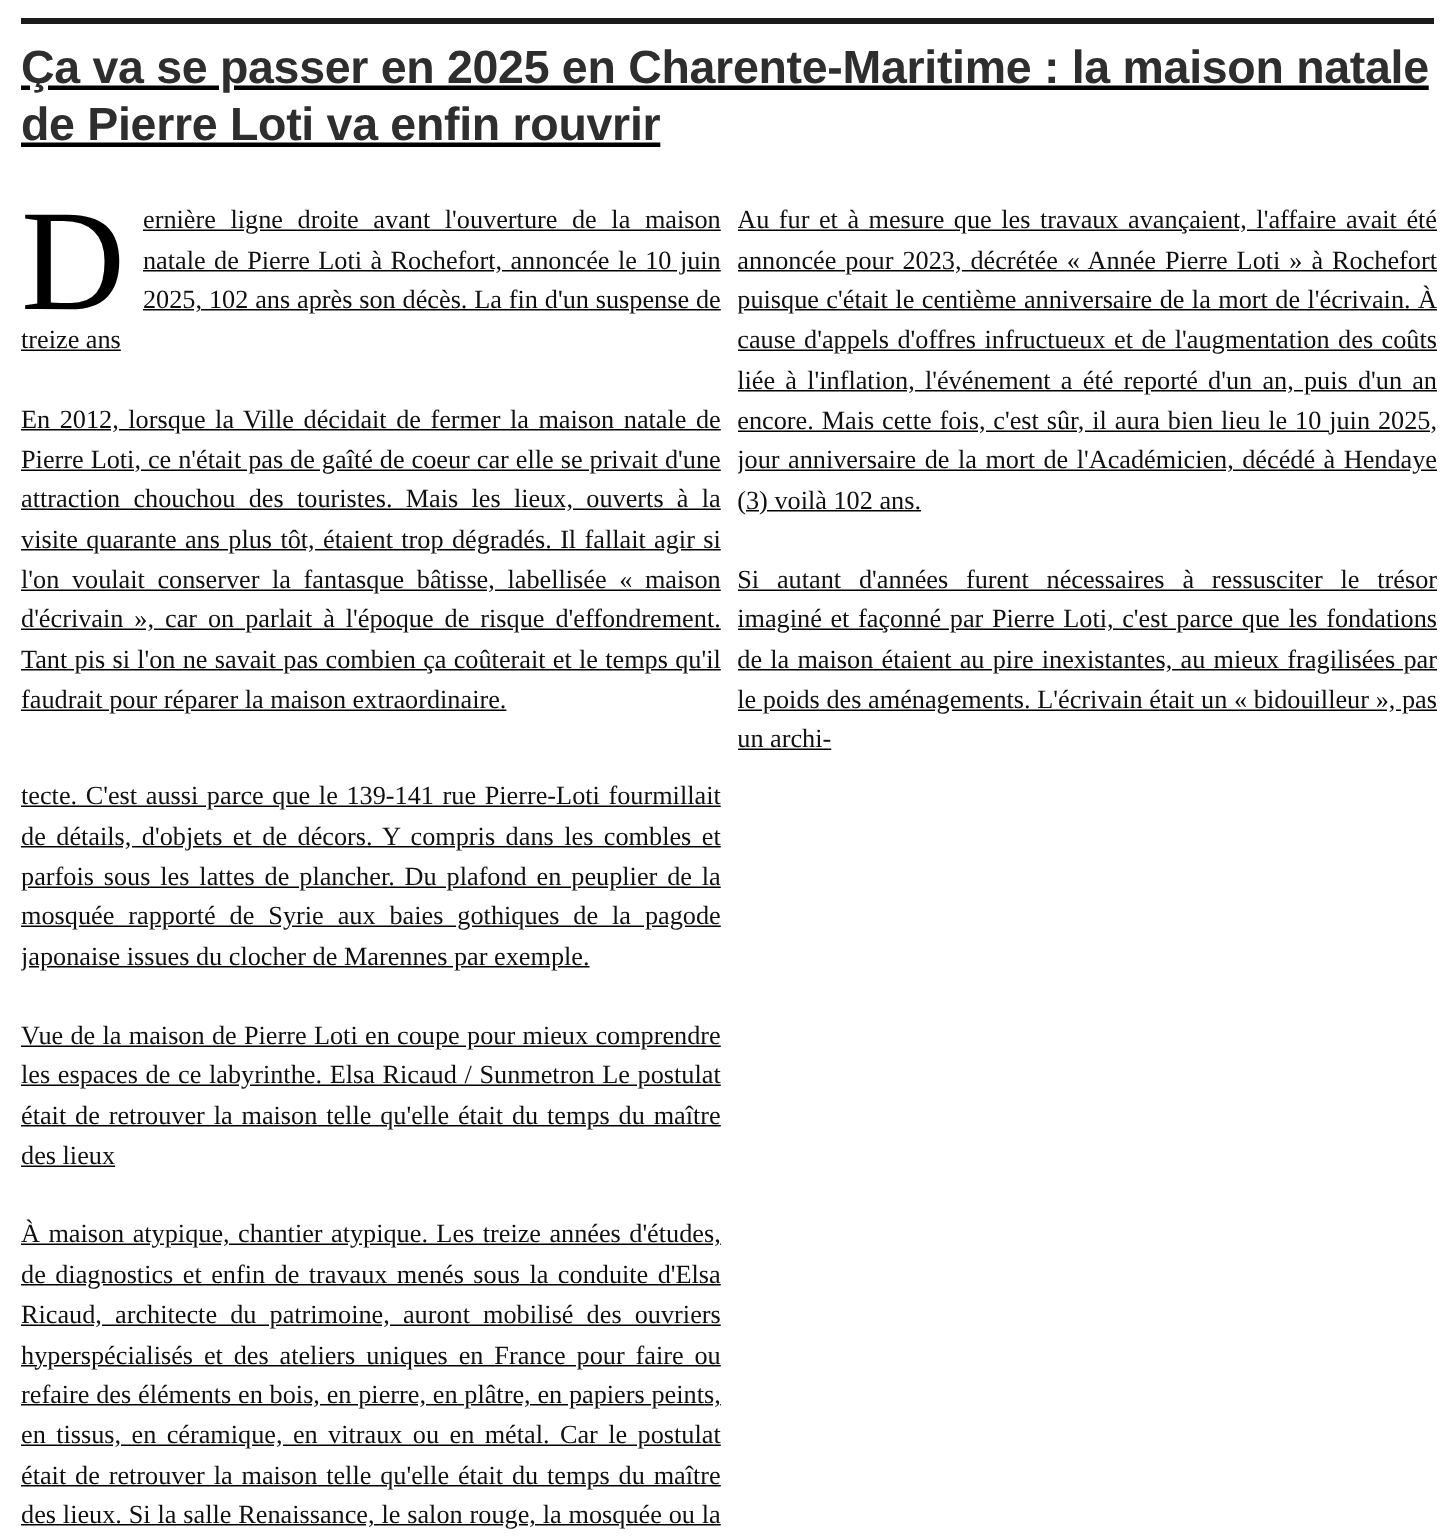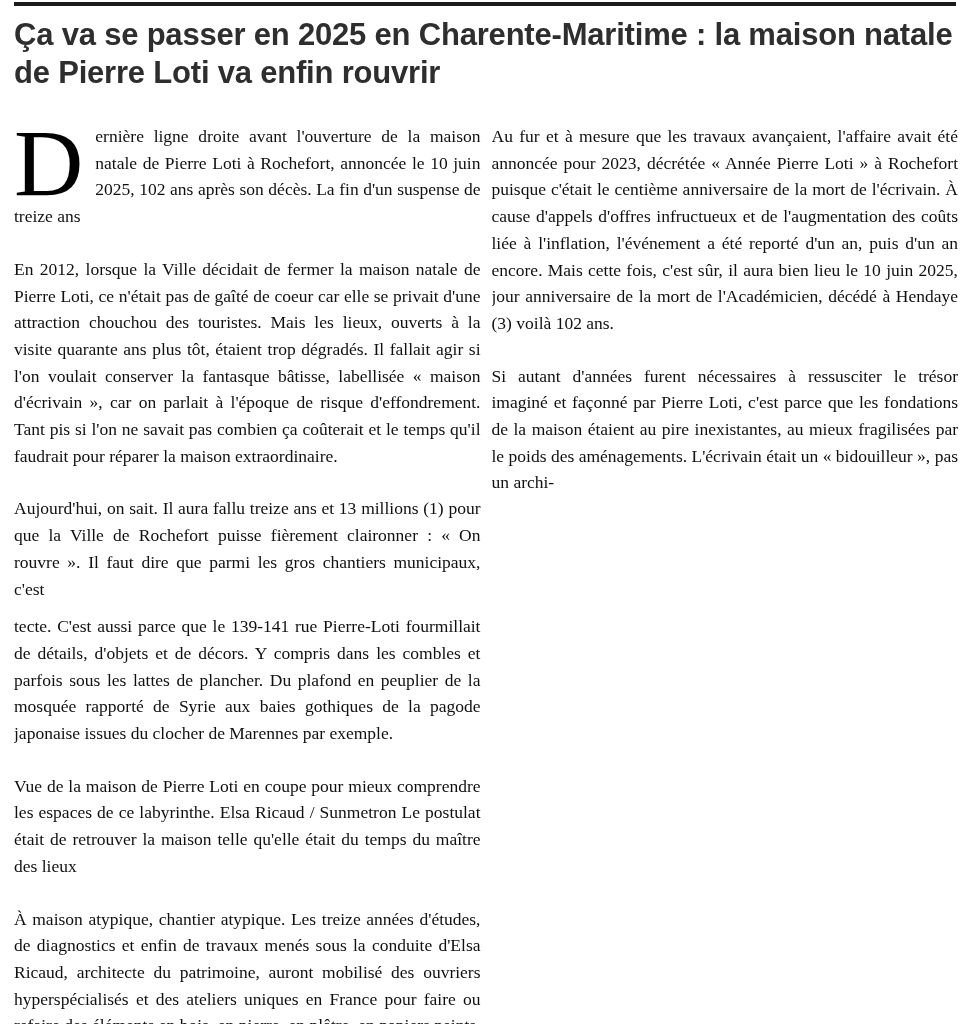--- a/index.html
+++ b/index.html
@@ -7,22 +7,23 @@
     margin: 0;
     padding: 0;
     background: #ffffff;
     width: 970px;
     height: 1024px;
     overflow: hidden;
   }
   .page {
     width: 970px;
     height: 1024px;
-    padding: 2px 12px 0 14px;
+    padding: 12px 12px 0 14px;
     background: #ffffff;
+    text-decoration: underline;
   }
   .top-rule {
     height: 4px;
     background: #1b1b1b;
     margin: 0 2px 0 0;
   }
   .headline {
     font-family: "Liberation Sans", sans-serif;
     font-weight: 700;
     font-size: 31px;
@@ -76,21 +77,20 @@
   <div class="top-rule"></div>
 
   <h1 class="headline">Ça va se passer en 2025 en Charente-Maritime : la maison natale de Pierre Loti va enfin rouvrir</h1>
 
 
   <div class="columns">
 
     <div class="col">
       <p class="para dropcap-para">Dernière ligne droite avant l'ouverture de la maison natale de Pierre Loti à Rochefort, annoncée le 10 juin 2025, 102 ans après son décès. La fin d'un suspense de treize ans</p>
       <p class="para">En 2012, lorsque la Ville décidait de fermer la maison natale de Pierre Loti, ce n'était pas de gaîté de coeur car elle se privait d'une attraction chouchou des touristes. Mais les lieux, ouverts à la visite quarante ans plus tôt, étaient trop dégradés. Il fallait agir si l'on voulait conserver la fantasque bâtisse, labellisée « maison d'écrivain », car on parlait à l'époque de risque d'effondrement. Tant pis si l'on ne savait pas combien ça coûterait et le temps qu'il faudrait pour réparer la maison extraordinaire.</p>
-      <p class="para">Aujourd'hui, on sait. Il aura fallu treize ans et 13 millions (1) pour que la Ville de Rochefort puisse fièrement claironner : « On rouvre ». Il faut dire que parmi les gros chantiers municipaux, c'est</p>
     </div>
 
     <div class="col">
       <p class="para">Au fur et à mesure que les travaux avançaient, l'affaire avait été annoncée pour 2023, décrétée « Année Pierre Loti » à Rochefort puisque c'était le centième anniversaire de la mort de l'écrivain. À cause d'appels d'offres infructueux et de l'augmentation des coûts liée à l'inflation, l'événement a été reporté d'un an, puis d'un an encore. Mais cette fois, c'est sûr, il aura bien lieu le 10 juin 2025, jour anniversaire de la mort de l'Académicien, décédé à Hendaye (3) voilà 102 ans.</p>
       <p class="para">Si autant d'années furent nécessaires à ressusciter le trésor imaginé et façonné par Pierre Loti, c'est parce que les fondations de la maison étaient au pire inexistantes, au mieux fragilisées par le poids des aménagements. L'écrivain était un « bidouilleur », pas un archi-</p>
     </div>
 
     <div class="col">
       <p class="para">tecte. C'est aussi parce que le 139-141 rue Pierre-Loti fourmillait de détails, d'objets et de décors. Y compris dans les combles et parfois sous les lattes de plancher. Du plafond en peuplier de la mosquée rapporté de Syrie aux baies gothiques de la pagode japonaise issues du clocher de Marennes par exemple.</p>
       <p class="para">Vue de la maison de Pierre Loti en coupe pour mieux comprendre les espaces de ce labyrinthe. Elsa Ricaud / Sunmetron Le postulat était de retrouver la maison telle qu'elle était du temps du maître des lieux</p>

